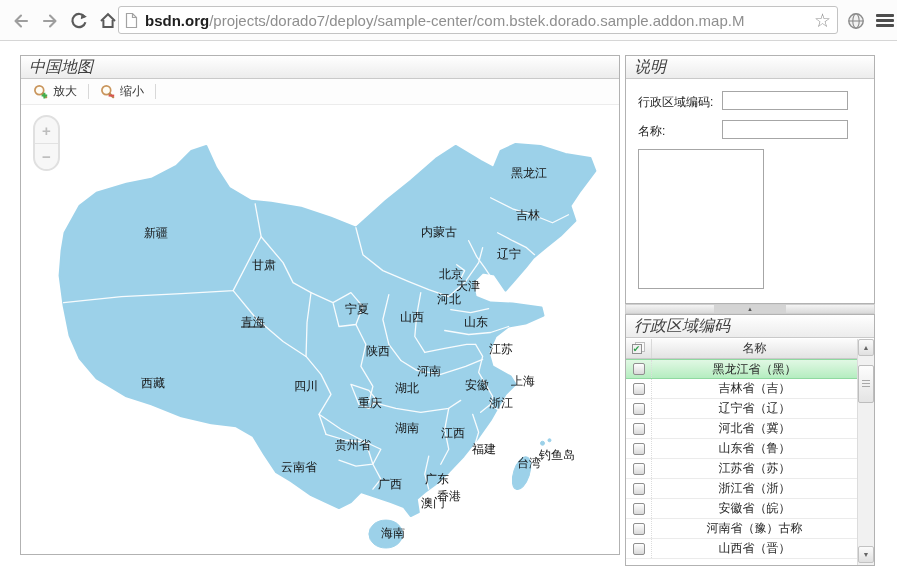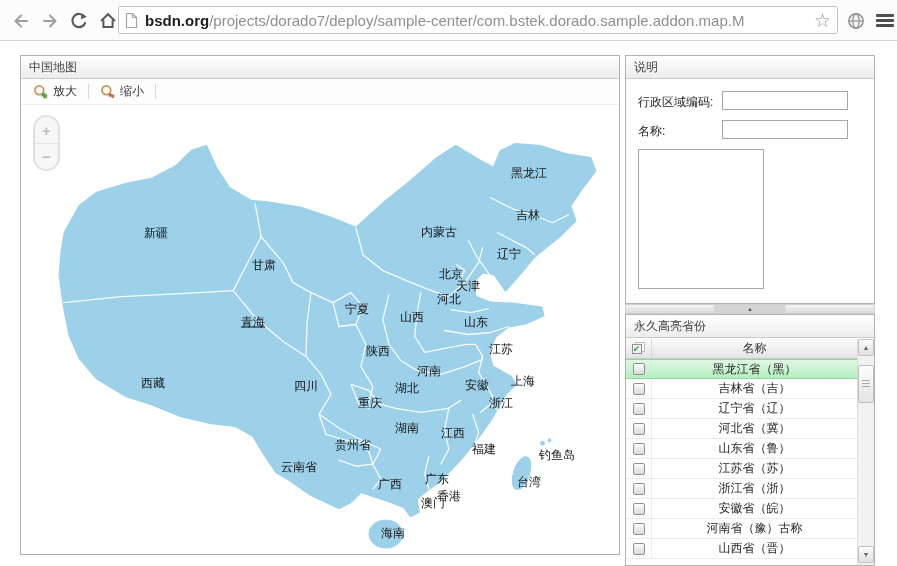--- a/index.html
+++ b/index.html
@@ -17,22 +17,22 @@
           background:#fff; border:1px solid #c3c3c3; border-radius:3px;
           display:flex; align-items:center; padding:0 6px; overflow:hidden; }
   .addr .pgico { flex:0 0 auto; margin-right:7px; display:flex; }
   .addr .url { flex:1 1 auto; overflow:hidden; white-space:nowrap; font-size:15px; color:#8f8f8f; }
   .addr .url b { color:#1f1f1f; font-weight:bold; }
   .addr .star { flex:0 0 auto; font-size:19px; line-height:19px; color:#8f8f8f; margin-left:2px; cursor:pointer; }
   .menu-bars { width:18px; height:13px; display:flex; flex-direction:column; justify-content:space-between; }
   .menu-bars i { display:block; height:2.6px; background:#4d4d4d; border-radius:1px; }
   
   .panel { position:absolute; background:#fff; border:1px solid #b2b2b2; }
-  .panel-header { height:23px; line-height:22px; padding:0 8px; font-size:12px; color:#3f3f3f;
-                  background:linear-gradient(#ffffff,#ececec); border-bottom:1px solid #c9c9c9; }
+  .panel-header { height:23px; line-height:22px; padding:0 8px; font-size:16px; color:#3f3f3f;
+                  background:linear-gradient(#ffffff,#ececec); border-bottom:1px solid #c9c9c9;font-style:italic; }
   
   #map-panel { left:20px; top:55px; width:600px; height:500px; }
   .map-toolbar { height:26px; display:flex; align-items:center; padding-left:6px;
                  background:#fdfdfd; border-bottom:1px solid #ececec; font-size:12px; color:#333; }
   .tb-btn { display:flex; align-items:center; gap:4px; padding:2px 6px; cursor:pointer; }
   .tb-sep { width:1px; height:15px; background:#d8d8d8; margin:0 5px; }
   .map-area { position:relative; width:598px; height:449px; overflow:hidden; background:#fff; }
   .map-svg { position:absolute; left:0; top:0; }
   .map-label { position:absolute; transform:translate(-50%,-50%); font-size:12px; color:#141414;
                white-space:nowrap; cursor:pointer; }
@@ -231,21 +231,21 @@
         <span class="map-label" style="left: 349px; top: 298px;">重庆</span>
         <span class="map-label" style="left: 480px; top: 298px;">浙江</span>
         <span class="map-label" style="left: 386px; top: 323px;">湖南</span>
         <span class="map-label" style="left: 432px; top: 328px;">江西</span>
         <span class="map-label" style="left: 332px; top: 340px;">贵州省</span>
         <span class="map-label" style="left: 463px; top: 344px;">福建</span>
         <span class="map-label" style="left: 536px; top: 350px;">钓鱼岛</span>
         <span class="map-label" style="left: 278px; top: 362px;">云南省</span>
         <span class="map-label" style="left: 416px; top: 374px;">广东</span>
         <span class="map-label" style="left: 369px; top: 379px;">广西</span>
-        <span class="map-label" style="left: 508px; top: 377px;">台湾</span>
+        <span class="map-label" style="left: 508px; top: 358px;">台湾</span>
         <span class="map-label" style="left: 428px; top: 391px;">香港</span>
         <span class="map-label" style="left: 412px; top: 398px;">澳门</span>
         <span class="map-label" style="left: 372px; top: 428px;">海南</span>
       </div>
   </div>
 </div>
 
 <div class="panel" id="info-panel">
   <div class="panel-header">说明</div>
   <div class="form">
@@ -261,21 +261,21 @@
       <textarea style=""></textarea>
     </div>
   </div>
 </div>
 
 <div class="splitter">
   <div class="splitter-handle">▲</div>
 </div>
 
 <div class="panel" id="hl-panel">
-  <div class="panel-header">永久高亮省份</div>
+  <div class="panel-header">行政区域编码</div>
   <div class="grid-header">
     <div class="col-check">
       <span class="checkall">
         <span class="pg2"></span>
         <span class="pg1">✔</span>
       </span>
     </div>
     <div class="col-name">名称</div>
   </div>
   <div class="grid-body">

